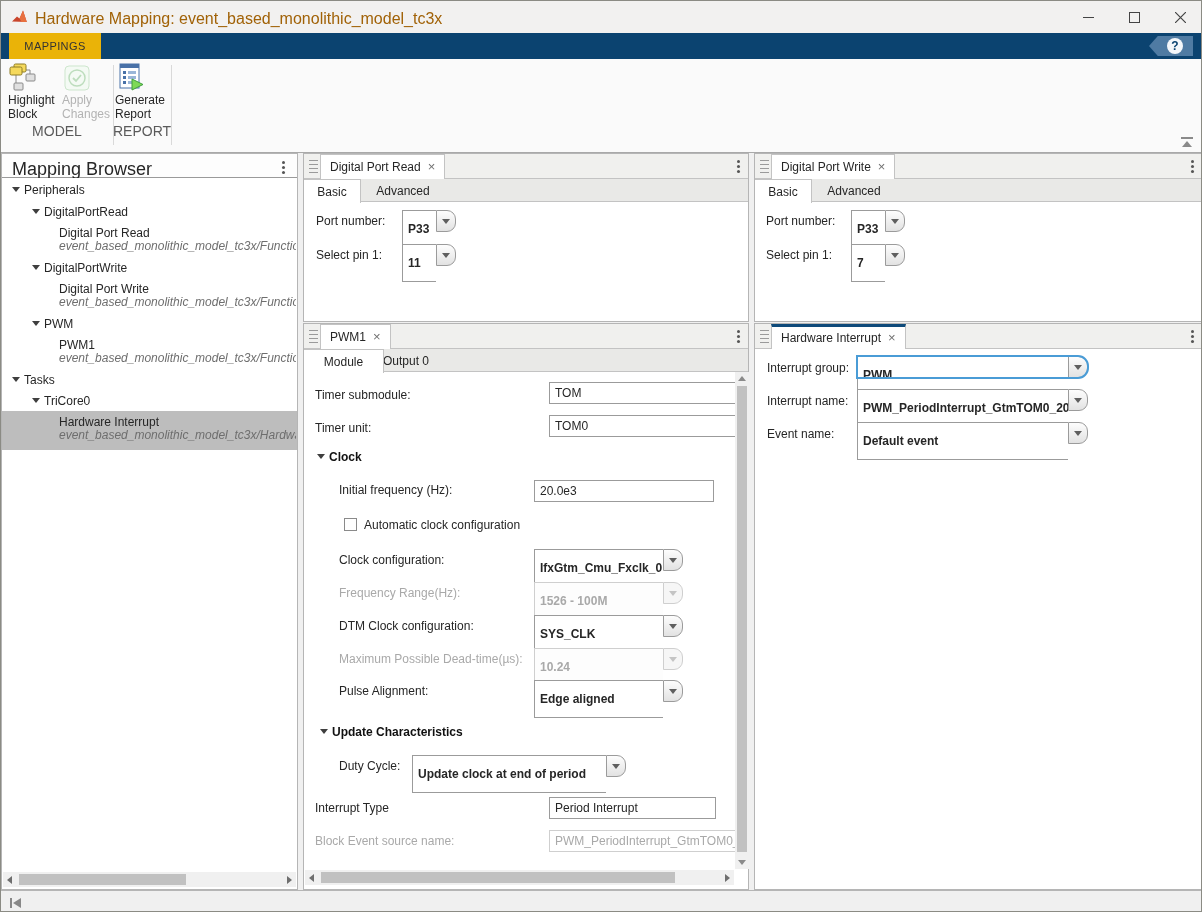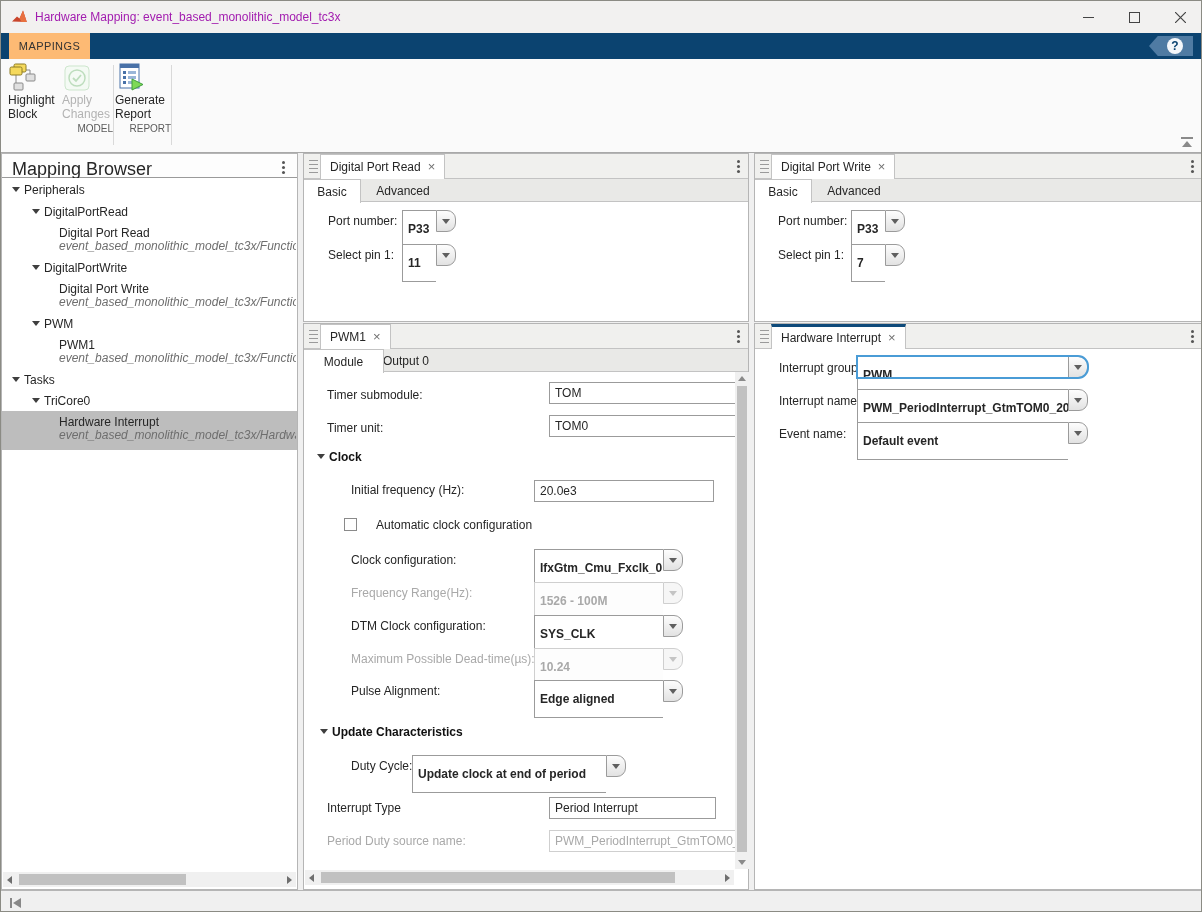--- a/index.html
+++ b/index.html
@@ -10,53 +10,53 @@
     background: #ffffff;
     border: 1px solid #8b8b84;
     overflow: hidden;
     font-size: 12px;
     color: #262626;
   }
   .abs { position: absolute; }
 
   
   .titlebar { position:absolute; left:0; top:0; width:1202px; height:32px; background:#f2f1f0; }
-  .titlebar .wtitle { position:absolute; left:34px; top:9px; font-size:12px; color:#a21caf; white-space:nowrap;text-align:right; }
+  .titlebar .wtitle { position:absolute; left:34px; top:9px; font-size:16px; color:#a16207; white-space:nowrap;text-align:right; }
   .winbtn { position:absolute; top:0; width:46px; height:32px; display:flex; align-items:center; justify-content:center; }
 
   
   .tstabbar { position:absolute; left:0; top:32px; width:1202px; height:26px; background:#0b4370; }
-  .tstab { position:absolute; left:8px; top:0; width:81px; height:26px; background:#fdba74; display:flex; align-items:center; justify-content:center; font-size:11px; color:#333; letter-spacing:.4px; }
+  .tstab { position:absolute; left:8px; top:0; width:92px; height:26px; background:#eab308; display:flex; align-items:center; justify-content:center; font-size:11px; color:#333; letter-spacing:.4px; }
   .helpbtn { position:absolute; left:1148px; top:35px; width:44px; height:20px; background:#4f7ba3; clip-path:polygon(0 50%, 20% 0, 100% 0, 100% 100%, 20% 100%); }
   .helpbtn .hc { position:absolute; left:18px; top:2px; width:16px; height:16px; background:#f4f7fa; border-radius:50%; text-align:center; font-weight:bold; font-size:12px; line-height:16px; color:#0b4370; }
   .tsbody { position:absolute; left:0; top:58px; width:1202px; height:94px; background:#fafafa; border-bottom:1px solid #a9a9a9; }
   .tsbtn { position:absolute; top:4px; width:54px; height:72px; display:flex; flex-direction:column; align-items:flex-start; }
   .tsbtn .blab { font-size:12px; line-height:14px; color:#262626; text-align:center; }
   .tsbtn.disabled .blab { color:#b3b3b3; }
   .tssep { position:absolute; top:6px; width:1px; height:80px; background:#d9d9d9; }
-  .tsgroup { position:absolute; top:64px; text-align:right; font-size:10px; color:#5a5a5a; }
+  .tsgroup { position:absolute; top:64px; text-align:center; font-size:14px; color:#5a5a5a; }
   .tscollapse { position:absolute; left:1176px; top:75px; width:20px; height:16px; display:flex; align-items:center; justify-content:center; }
 
   
   .mainbg { position:absolute; left:0; top:152px; width:1202px; height:737px; background:#f0f0f0; }
 
   
   .panel { position:absolute; background:#ffffff; border:1px solid #b5b5b5; }
   .tabbar { position:absolute; left:0; top:0; right:0; height:25px; background:#f0f0ee; border-bottom:1px solid #c3c3c3; }
   .handle { position:absolute; left:5px; top:6px; width:9px; height:13px; background:repeating-linear-gradient(to bottom,#9a9a9a 0 1px,transparent 1px 4px); }
   .doctab { position:absolute; top:0; height:25px; background:#ffffff; border:1px solid #c3c3c3; border-bottom:none; display:flex; align-items:center; padding:0 9px; gap:7px; z-index:2; font-size:12px; color:#262626; white-space:nowrap; }
   .doctab.focusedtab { border-top:3px solid #0e4a7a; }
   .closex { color:#707070; font-size:13px; line-height:12px; }
   .kebab { position:absolute; right:8px; top:6px; width:3px; height:3px; background:#555; border-radius:50%; box-shadow:0 5px 0 #555, 0 10px 0 #555; }
   .subtabbar { position:absolute; left:0; top:25px; right:0; height:23px; background:#e9e9e7; border-bottom:1px solid #c3c3c3; }
   .subtab { position:absolute; top:0; height:23px; display:flex; align-items:center; justify-content:center; font-size:12px; color:#262626; }
   .subtab.active { background:#ffffff; border-right:1px solid #c3c3c3; border-top:1px solid #c3c3c3; height:24px; z-index:2; }
 
   
-  .flabel { position:absolute; font-size:12px; color:#262626; white-space:nowrap; line-height:13px;margin-left:12px; }
+  .flabel { position:absolute; font-size:12px; color:#262626; white-space:nowrap; line-height:13px; }
   .flabel.disabled { color:#a9a9a9; }
   .tinput { position:absolute; height:22px; border:1px solid #9b9b9b; background:#fff; font-size:12px; padding:2px 5px; display:flex; align-items:center; white-space:nowrap; overflow:hidden; }
   .tinput.disabled { color:#a9a9a9; border-color:#cfcfcf; }
   .combo { position:absolute; display:flex; height:22px; }
   .combo .val { background:#fff; border:1px solid #9b9b9b; border-right:none; padding:18px 5px; font-size:12px; display:flex; align-items:center; overflow:hidden; white-space:nowrap; flex:1;font-weight:bold; }
   .combo .cbtn { width:20px; border:1px solid #9b9b9b; border-radius:0 9px 9px 0; background:linear-gradient(#fdfdfd,#e2e2e2); display:flex; align-items:center; justify-content:center; }
   .combo .arr { width:0; height:0; border-left:4px solid transparent; border-right:4px solid transparent; border-top:5px solid #5f5f5f; }
   .combo.disabled .val { color:#a9a9a9; border-color:#cfcfcf; background:#fdfdfd; }
   .combo.disabled .cbtn { border-color:#cfcfcf; background:#f6f6f6; }
   .combo.disabled .arr { border-top-color:#c4c4c4; }
@@ -340,21 +340,21 @@
   <div class="combo" style="left:108px;top:431px;width:214px">
     <span class="val">Update clock at end of period</span>
     <span class="cbtn">
         <span class="arr"></span>
       </span>
   </div>
 
   <span class="flabel" style="left:11px;top:478px">Interrupt Type</span>
   <div class="tinput" style="left:245px;top:473px;width:167px">Period Interrupt</div>
 
-  <span class="flabel disabled" style="left:11px;top:511px">Period Duty source name:</span>
+  <span class="flabel disabled" style="left:11px;top:511px">Block Event source name:</span>
   <div class="tinput disabled" style="left:245px;top:506px;width:187px">PWM_PeriodInterrupt_GtmTOM0_20</div>
 
   <div class="sbv" style="left:431px;top:48px;height:497px">
     <span class="tri-u" style="top:4px"></span>
     <div class="sbthumb-v" style="top:14px;height:466px"></div>
     <span class="tri-d" style="bottom:4px"></span>
   </div>
   <div class="sbh" style="left:1px;width:429px;top:546px">
     <span class="tri-l" style="left:4px"></span>
     <div class="sbthumb-h" style="left:16px;width:354px"></div>

